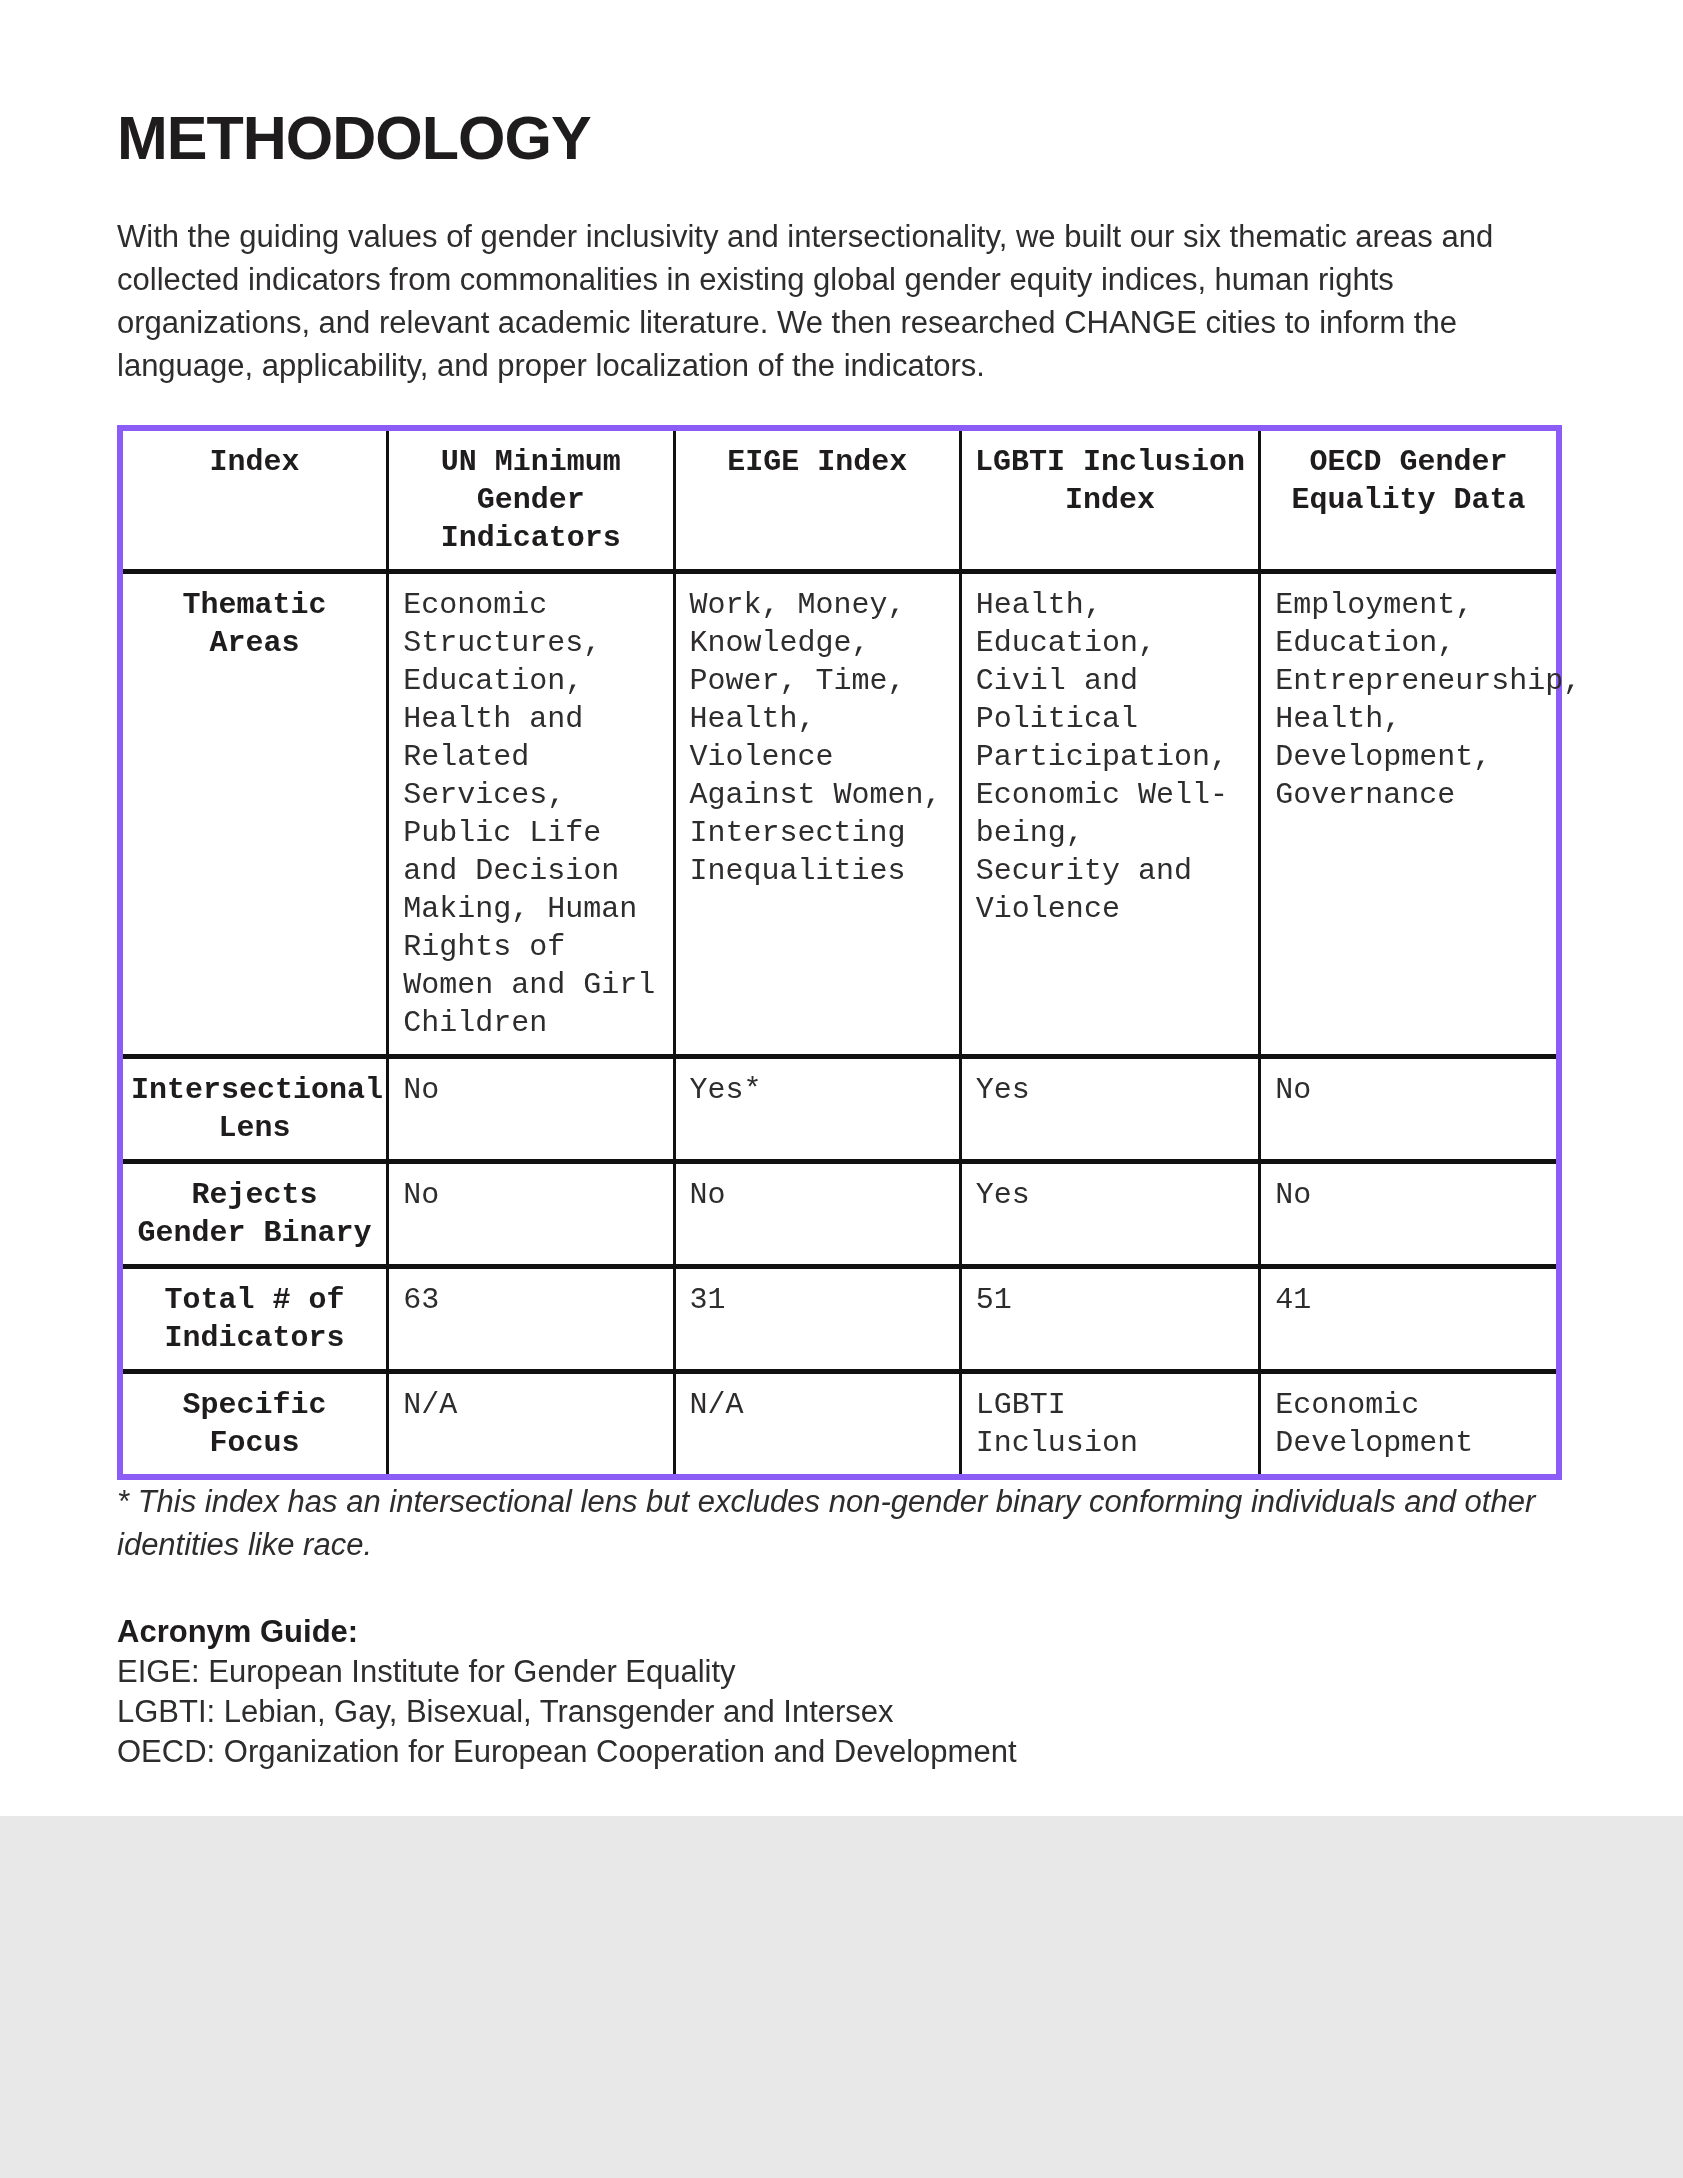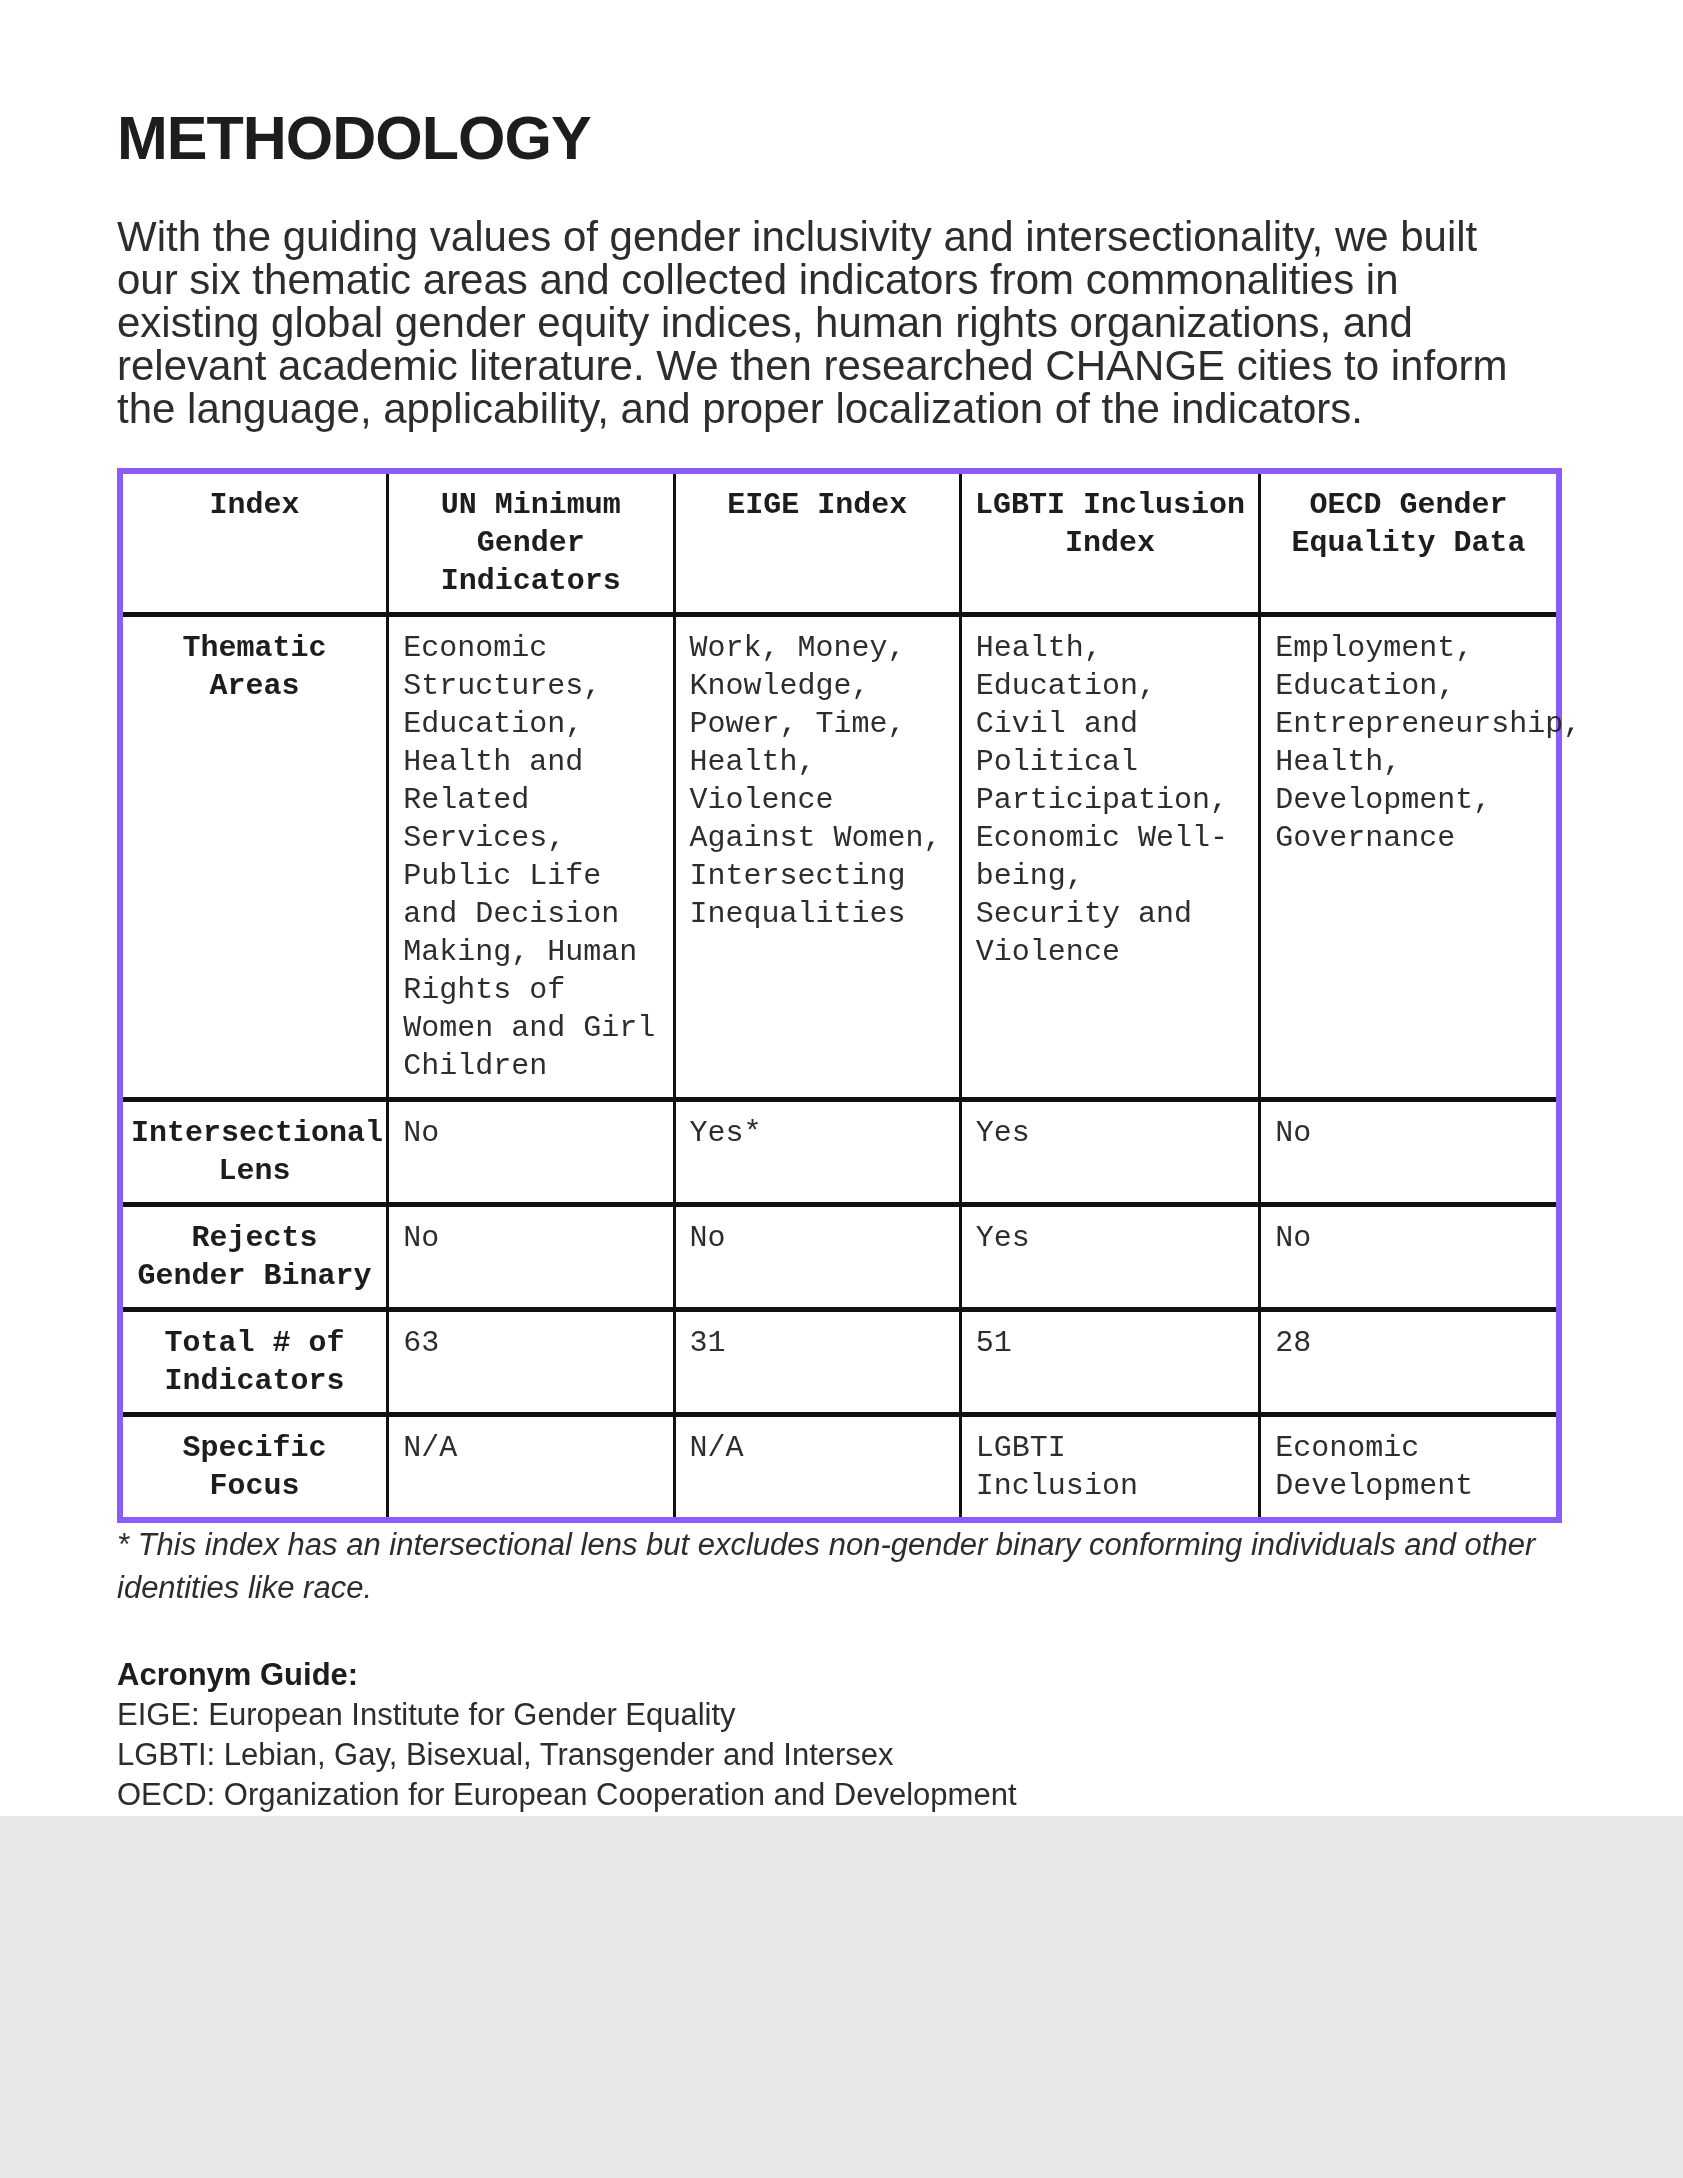--- a/index.html
+++ b/index.html
@@ -18,21 +18,21 @@
 
   h1.doc-title {
     margin-top: 103px;
     font-size: 61px;
     font-weight: 700;
     letter-spacing: -1px;
     color: #1e1c1d;
   }
   p.intro {
     margin-top: 42px;
-    font-size: 42px;
+    font-size: 31px;
     line-height: 43px;
     width: 1416px;
     color: #2e2c2d;
   }
   h2.section-title {
     margin-top: 38px;
     font-size: 51px;
     font-weight: 700;
     letter-spacing: -0.5px;
     color: #1e1c1d;
@@ -150,21 +150,21 @@
           <td>No</td>
           <td>No</td>
           <td>Yes</td>
           <td>No</td>
         </tr>
         <tr class="row-short">
           <th>Total # of Indicators</th>
           <td>63</td>
           <td>31</td>
           <td>51</td>
-          <td>28</td>
+          <td>41</td>
         </tr>
         <tr class="row-short">
           <th>Specific Focus</th>
           <td>N/A</td>
           <td>N/A</td>
           <td>LGBTI Inclusion</td>
           <td>Economic Development</td>
         </tr>
       </tbody>
     </table>

